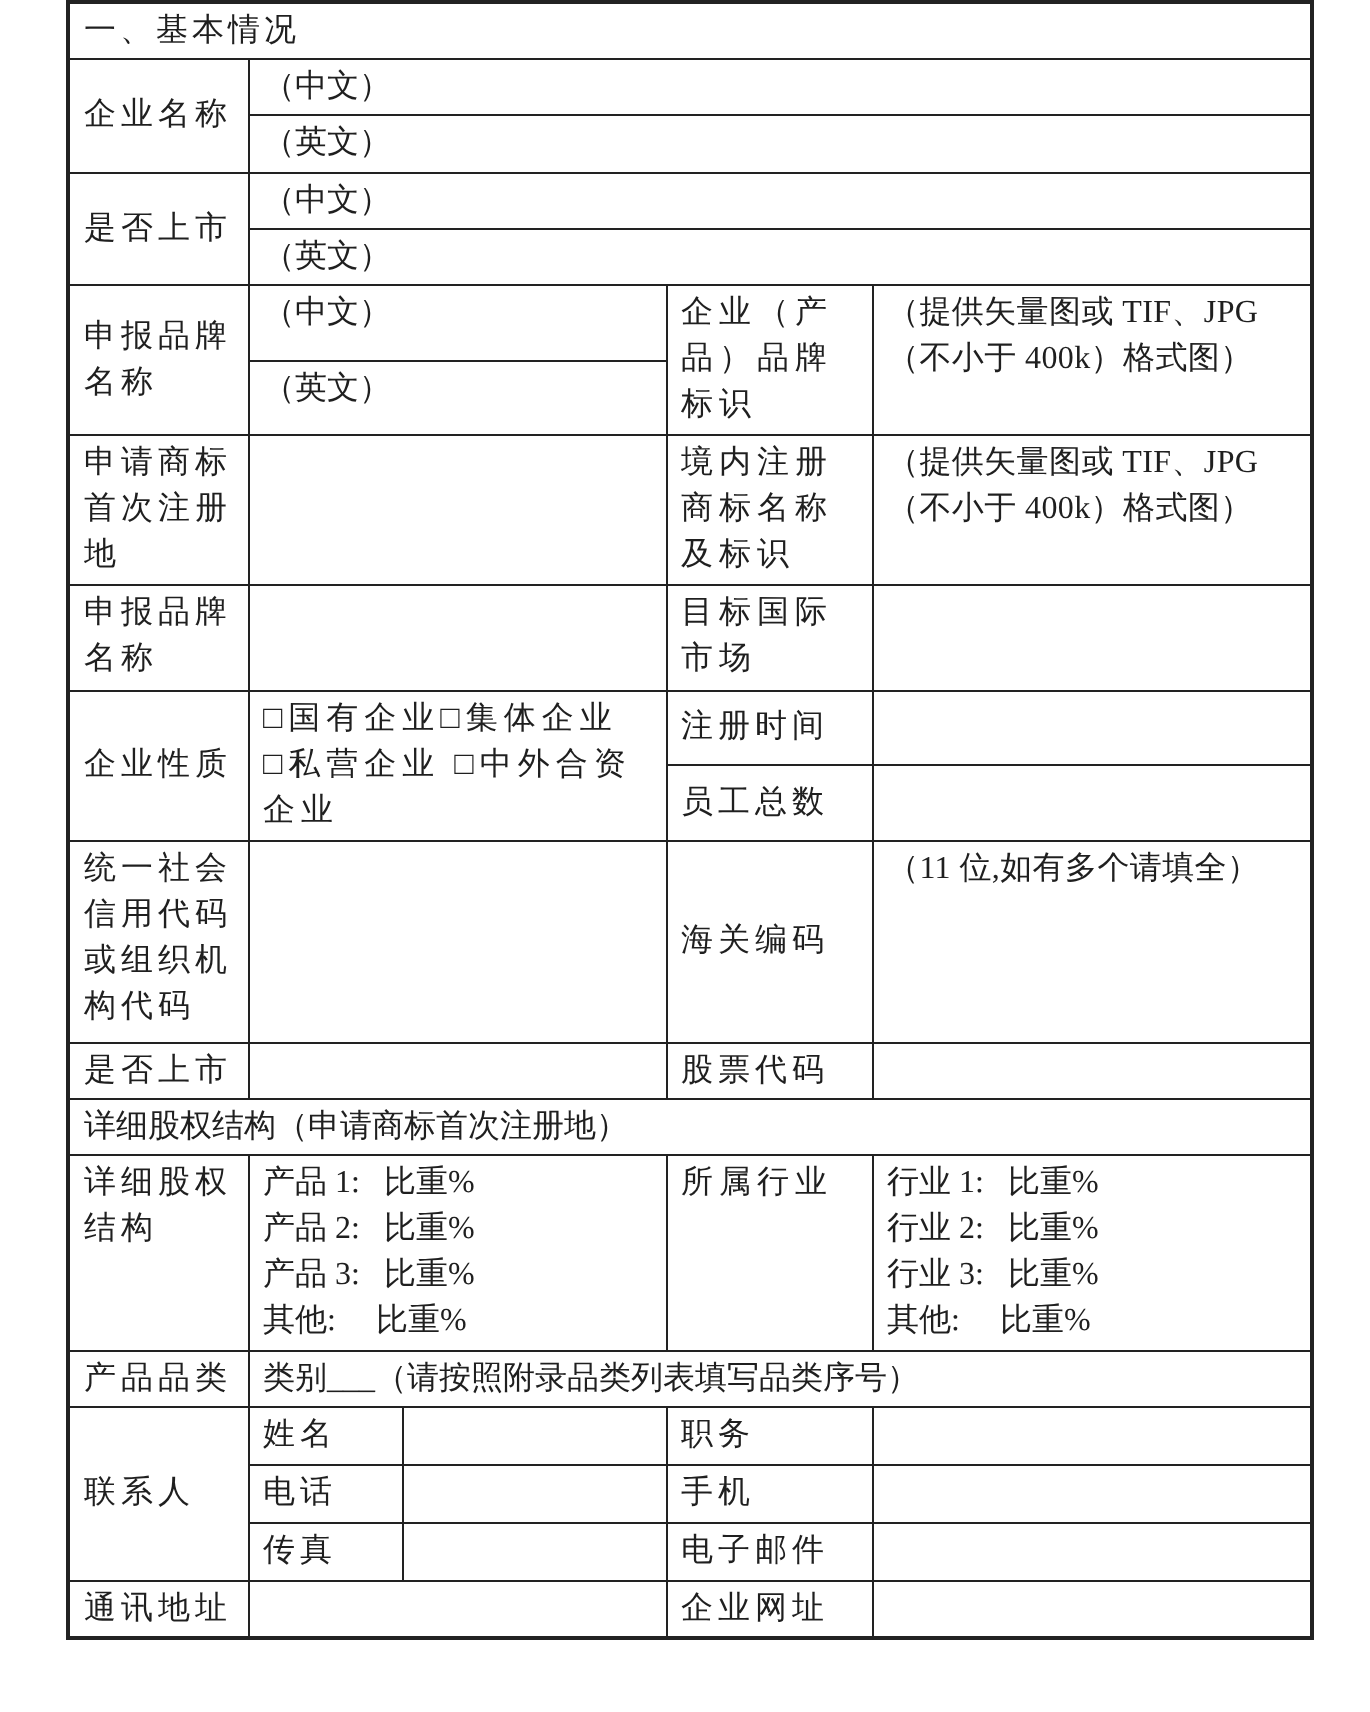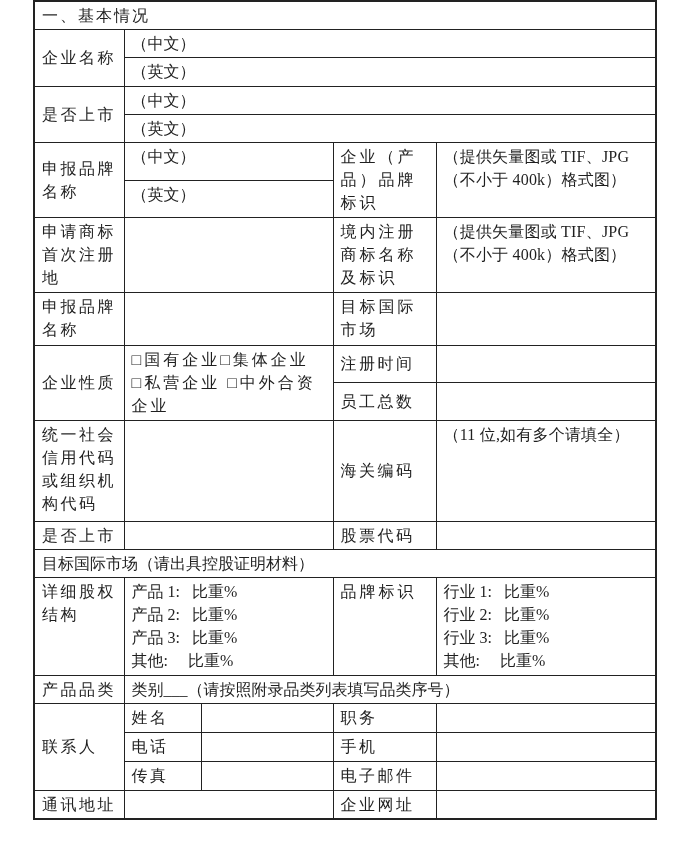--- a/index.html
+++ b/index.html
@@ -129,32 +129,32 @@
     </tr>
 
     <tr style="height:26px">
       <td class="lbl">是否上市</td>
       <td colspan="2"></td>
       <td class="lbl">股票代码</td>
       <td></td>
     </tr>
 
     <tr style="height:26px">
-      <td colspan="5">目标国际市场（请出具控股证明材料）</td>
+      <td colspan="5">详细股权结构（申请商标首次注册地）</td>
     </tr>
 
     <tr style="height:95px">
       <td class="vtop lbl">详细股权结构</td>
       <td colspan="2" class="vtop">
         <div class="pre">产品 1:   比重%</div>
         <div class="pre">产品 2:   比重%</div>
         <div class="pre">产品 3:   比重%</div>
         <div class="pre">其他:     比重%</div>
       </td>
-      <td class="vtop lbl-c">品牌标识</td>
+      <td class="vtop lbl-c">所属行业</td>
       <td class="vtop">
         <div class="pre">行业 1:   比重%</div>
         <div class="pre">行业 2:   比重%</div>
         <div class="pre">行业 3:   比重%</div>
         <div class="pre">其他:     比重%</div>
       </td>
     </tr>
 
     <tr style="height:26px">
       <td class="lbl">产品品类</td>

